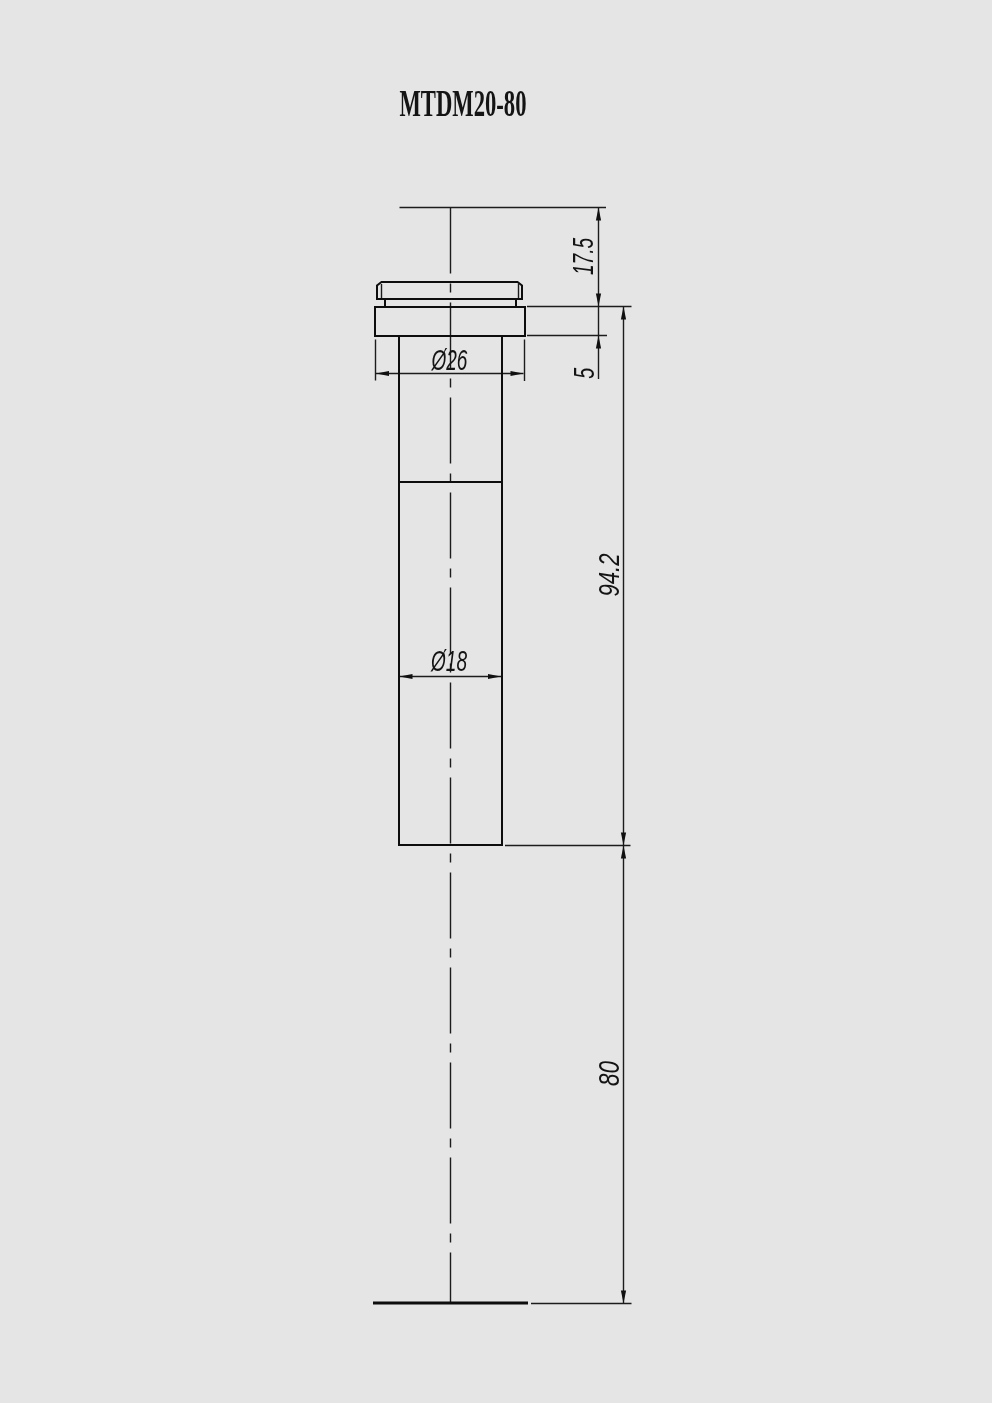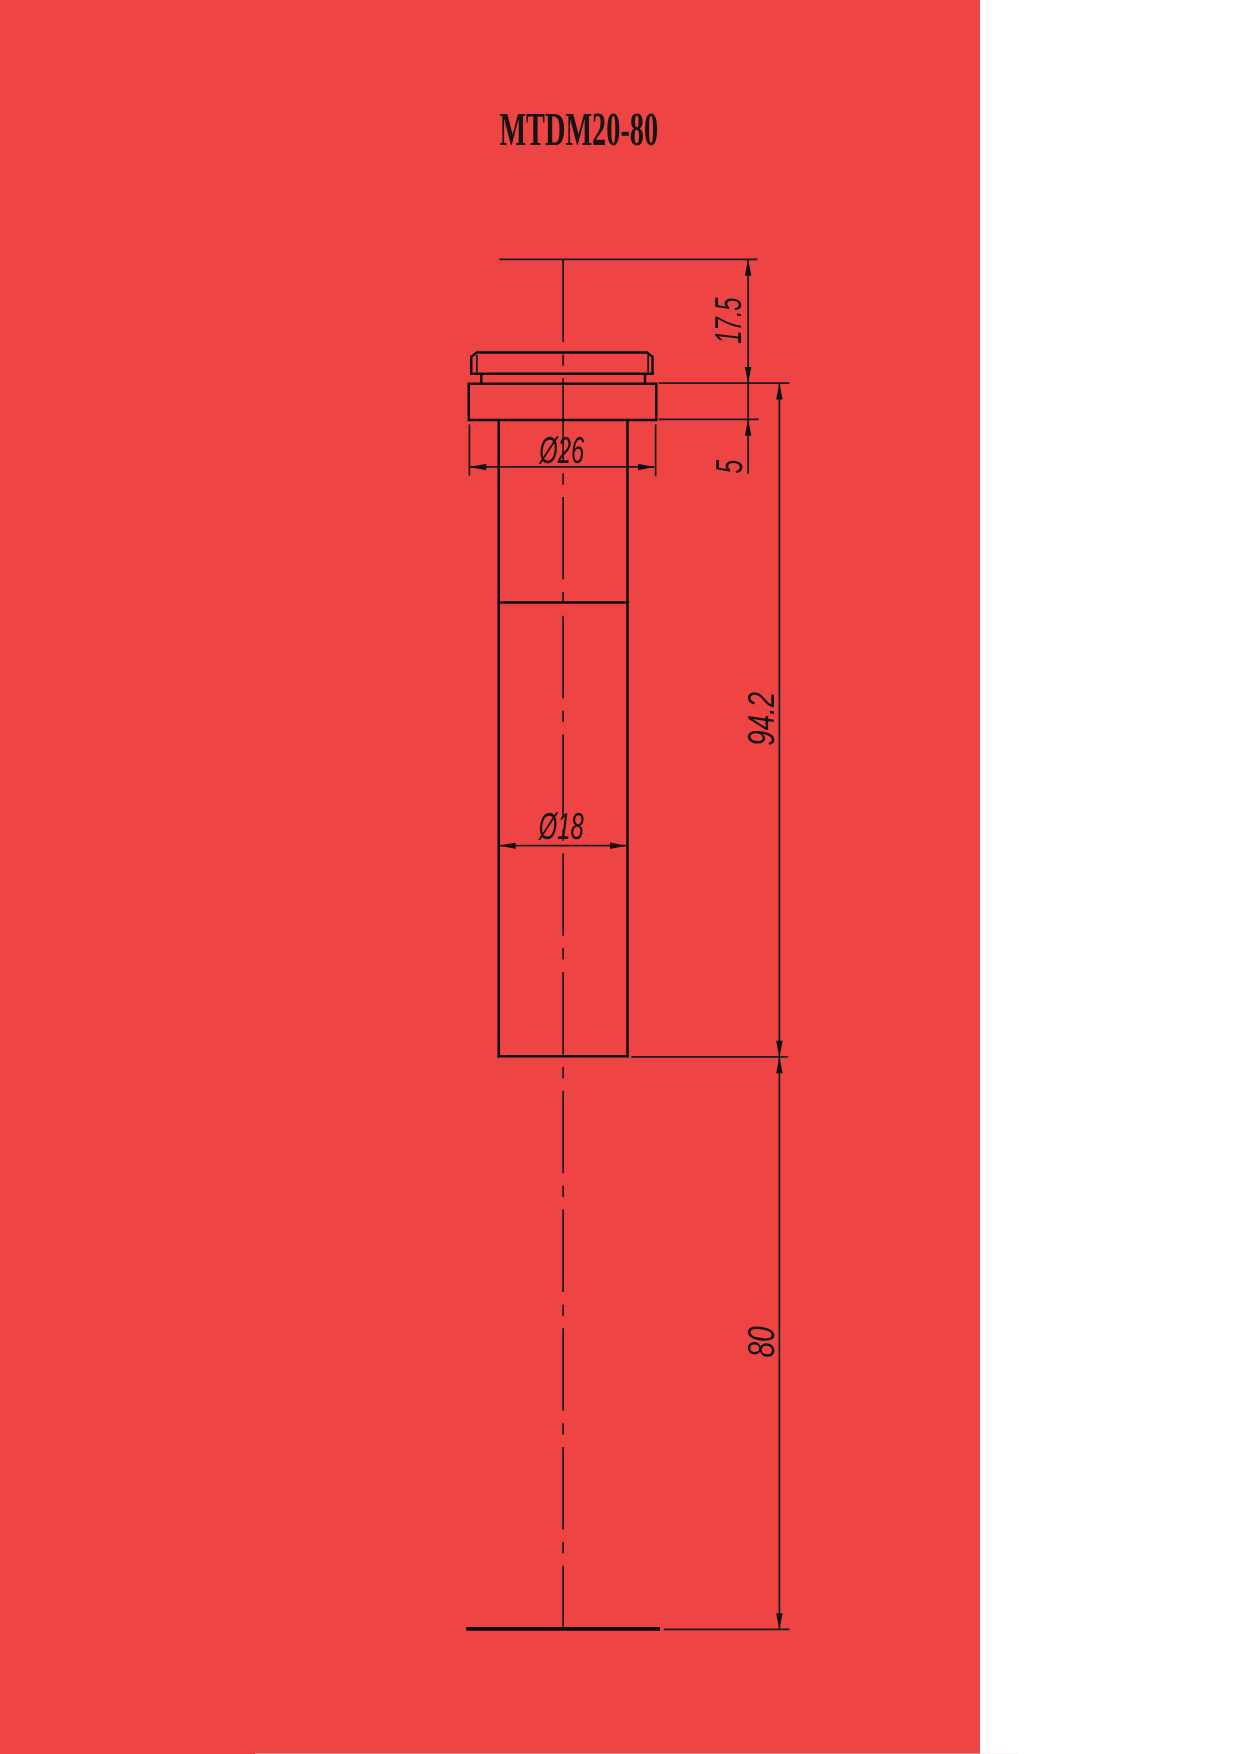--- a/index.html
+++ b/index.html
@@ -1,16 +1,16 @@
 <!DOCTYPE html>
 <html><head>
 <meta charset="utf-8">
 <style>
   html,body{margin:0;padding:0;background:#ffffff;}
-  #page{width:784px;height:1403px;position:relative;background:#ef4444;overflow:hidden;}
+  #page{width:992px;height:1403px;position:relative;background:#e5e5e5;overflow:hidden;}
   svg{position:absolute;top:0;left:0;}
   text{fill:#141414;}
 </style>
 </head>
 <body>
 <div id="page">
 <svg width="992" height="1403" viewBox="0 0 992 1403">
 
   <text x="463" y="116" font-family="Liberation Serif, serif" font-weight="bold" font-size="38" text-anchor="middle" textLength="127" lengthAdjust="spacingAndGlyphs">MTDM20-80</text>
 

